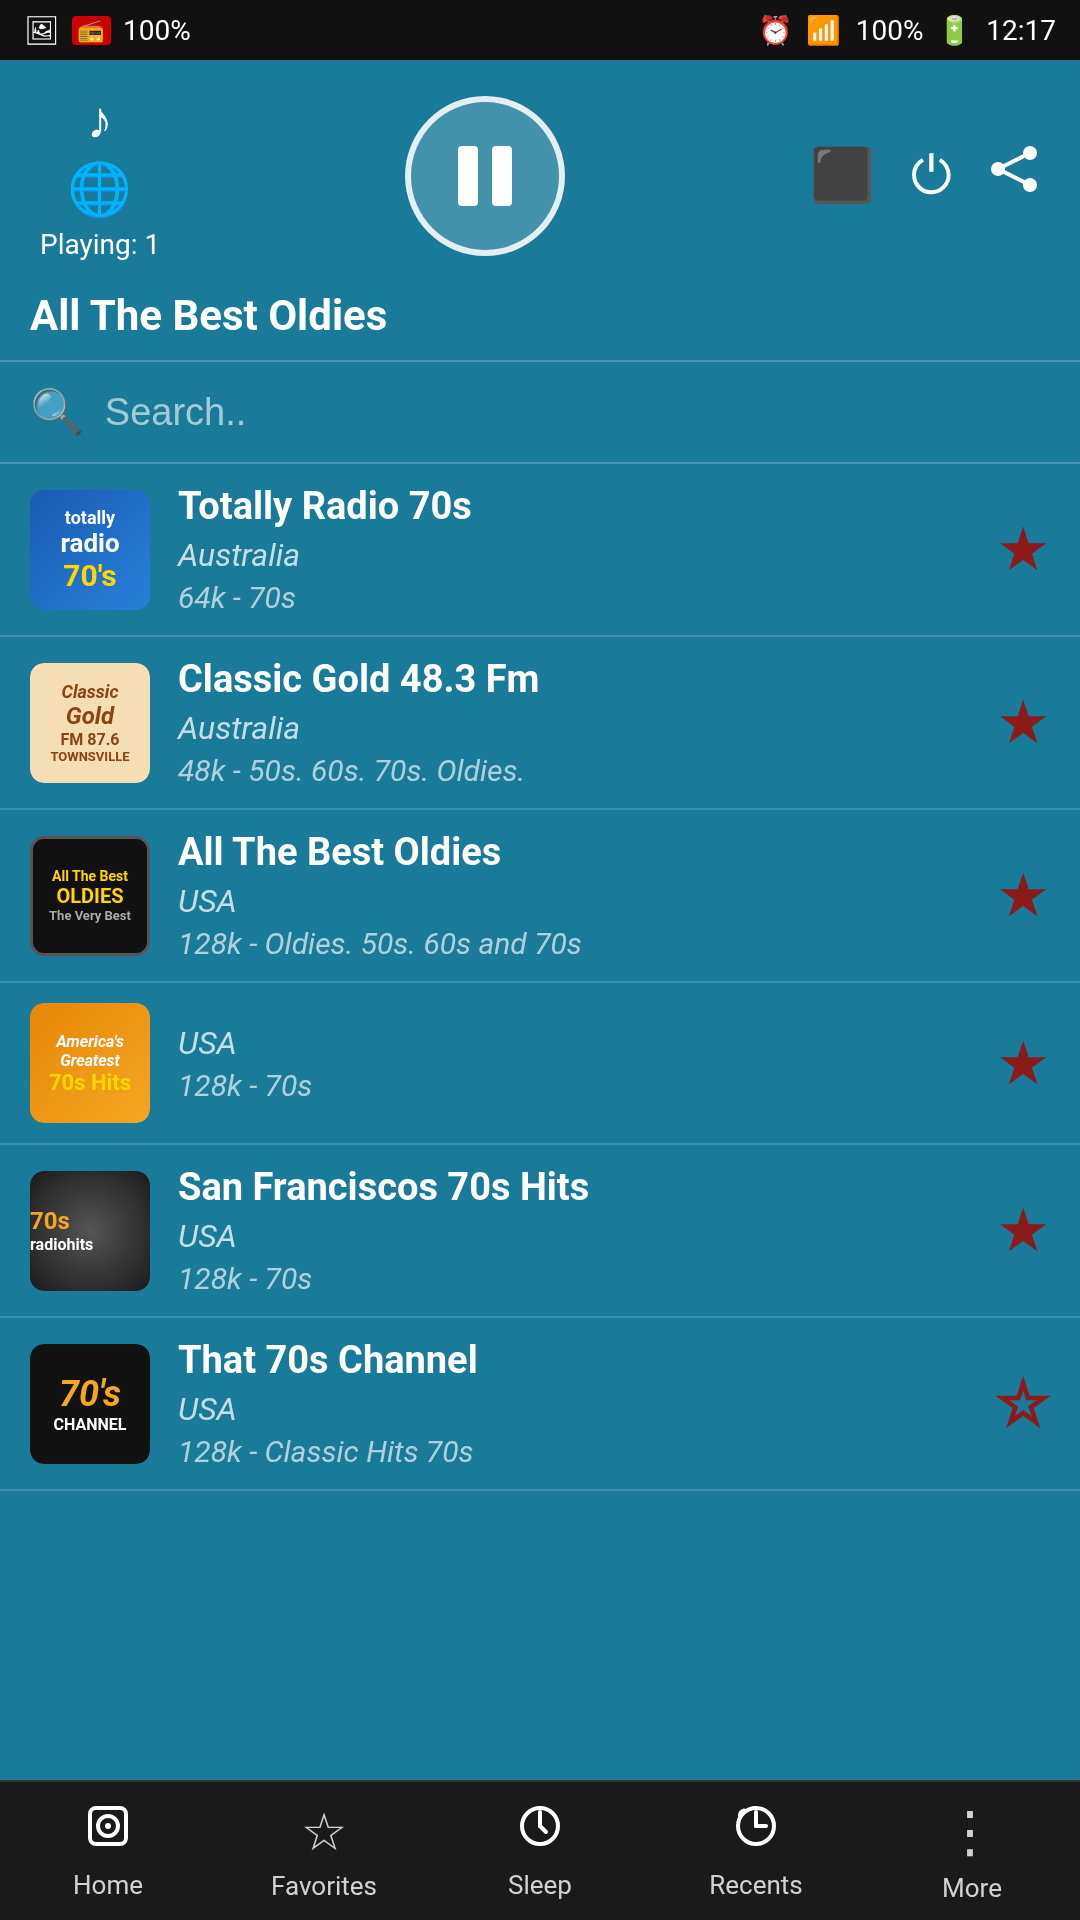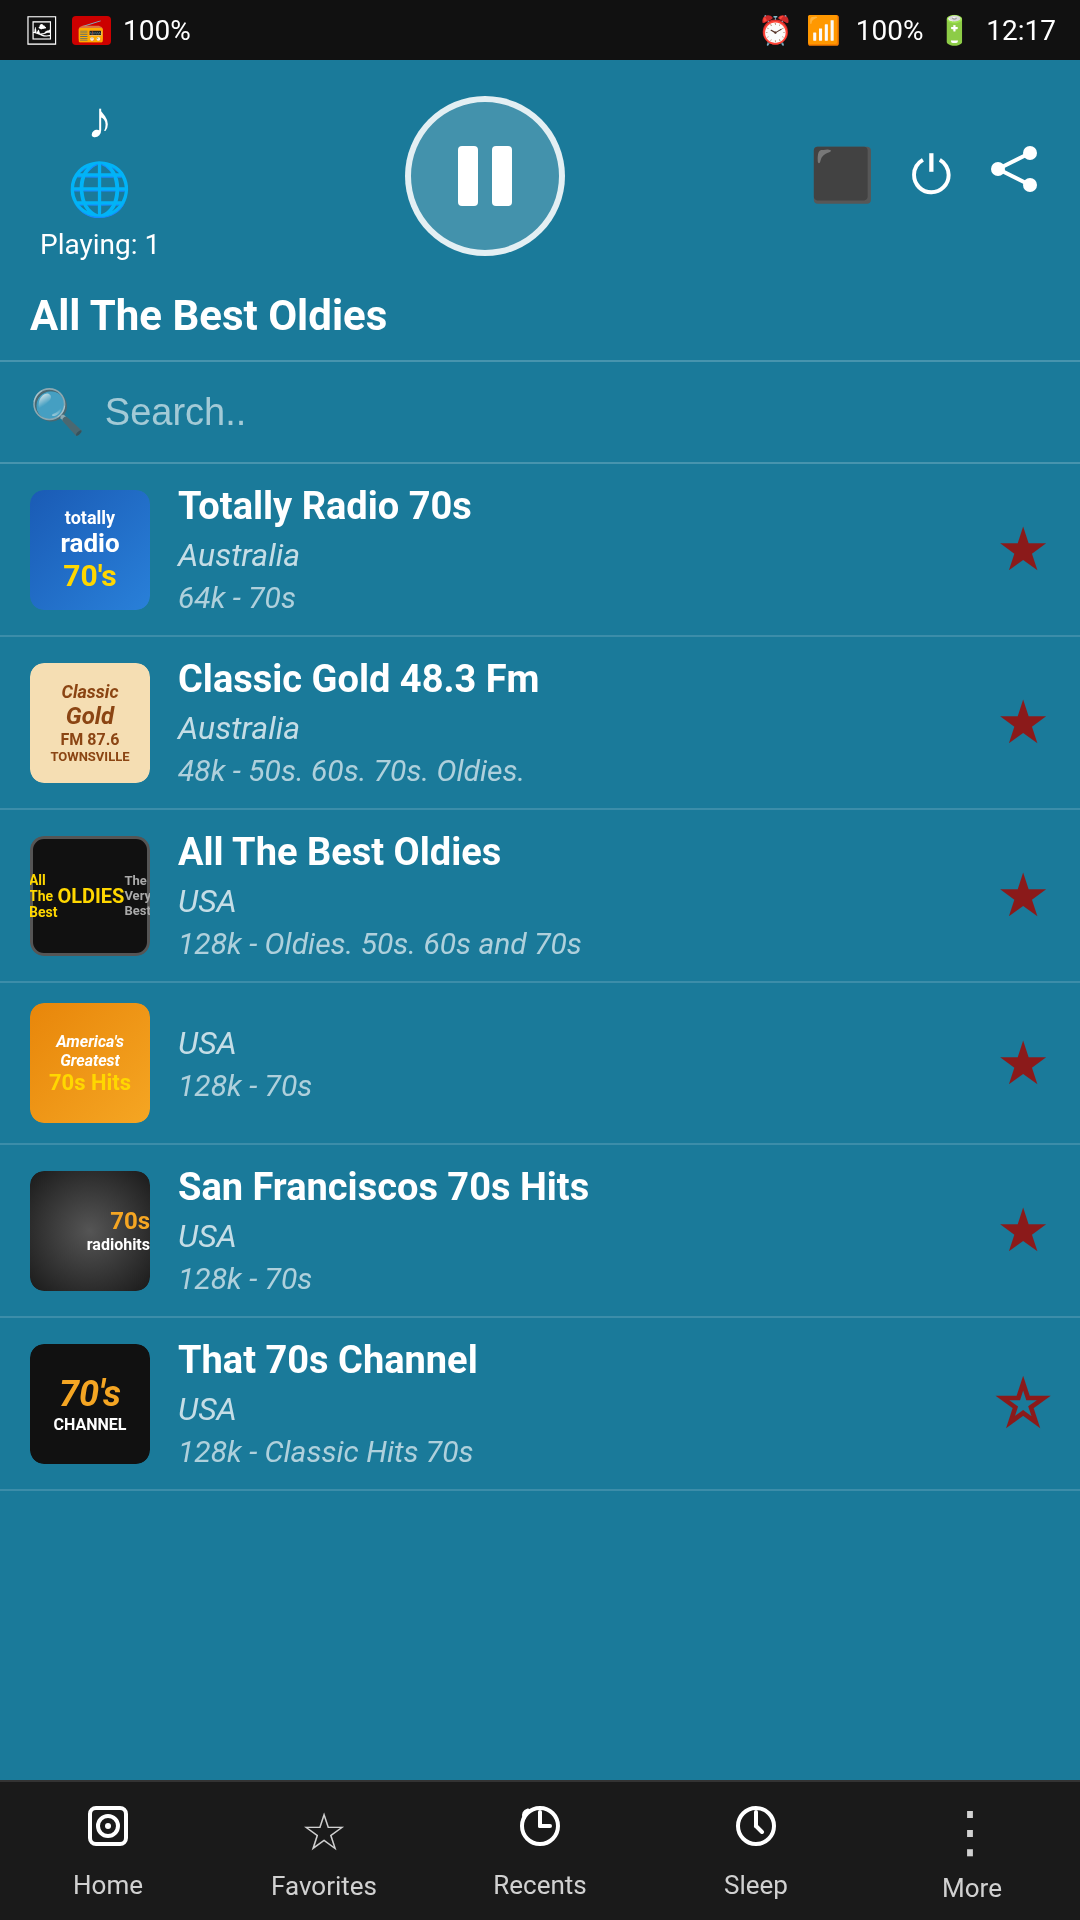--- a/index.html
+++ b/index.html
@@ -254,21 +254,21 @@
     }
     .logo-classicgold-inner .cg1 { font-size: 18px; color: #8b4513; font-weight: bold; font-style: italic; }
     .logo-classicgold-inner .cg2 { font-size: 24px; color: #8b4513; font-weight: bold; font-style: italic; }
     .logo-classicgold-inner .cg3 { font-size: 16px; color: #8b4513; }
 
     .logo-allbest-inner {
       background: #111;
       width: 100%;
       height: 100%;
       display: flex;
-      flex-direction: row;
+      flex-direction: column;
       align-items: center;
       justify-content: center;
       border-radius: 14px;
       border: 3px solid #555;
     }
     .logo-allbest-inner .ab1 { font-size: 14px; color: #ffd700; }
     .logo-allbest-inner .ab2 { font-size: 20px; color: #ffd700; font-weight: bold; }
     .logo-allbest-inner .ab3 { font-size: 28px; color: #ffd700; font-weight: bold; }
 
     .logo-americas-inner {
@@ -283,21 +283,21 @@
     }
     .logo-americas-inner .am1 { font-size: 16px; color: white; font-weight: bold; font-style: italic; text-align: center; }
     .logo-americas-inner .am2 { font-size: 22px; color: #ffd700; font-weight: bold; }
 
     .logo-sf70s-inner {
       background: radial-gradient(circle, #555, #1a1a1a);
       width: 100%;
       height: 100%;
       display: flex;
       flex-direction: column;
-      align-items: flex-end;
+      align-items: flex-start;
       justify-content: center;
       border-radius: 14px;
     }
     .logo-sf70s-inner .sf1 { font-size: 24px; color: #f5a623; font-weight: bold; }
     .logo-sf70s-inner .sf2 { font-size: 16px; color: white; }
 
     .logo-that70s-inner {
       background: #111;
       width: 100%;
       height: 100%;
@@ -483,33 +483,33 @@
   </div>
   <div class="nav-item">
     <span class="nav-icon" style="font-size:52px;color:rgba(255,255,255,0.8);">☆</span>
     <span class="nav-label">Favorites</span>
   </div>
   <div class="nav-item">
     <span class="nav-icon">
       <svg width="48" height="48" viewBox="0 0 48 48" fill="none">
         <circle cx="24" cy="24" r="18" stroke="white" stroke-width="4" fill="none"></circle>
         <line x1="24" y1="10" x2="24" y2="24" stroke="white" stroke-width="4" stroke-linecap="round"></line>
+        <line x1="24" y1="24" x2="30" y2="30" stroke="white" stroke-width="4" stroke-linecap="round"></line>
+      </svg>
+    </span>
+    <span class="nav-label">Sleep</span>
+  </div>
+  <div class="nav-item">
+    <span class="nav-icon">
+      <svg width="48" height="48" viewBox="0 0 48 48" fill="none">
+        <circle cx="24" cy="24" r="18" stroke="white" stroke-width="4" fill="none"></circle>
+        <line x1="24" y1="10" x2="24" y2="24" stroke="white" stroke-width="4" stroke-linecap="round"></line>
         <line x1="24" y1="24" x2="34" y2="24" stroke="white" stroke-width="4" stroke-linecap="round"></line>
         <path d="M8 16 Q6 10 12 8" stroke="white" stroke-width="3" fill="none" stroke-linecap="round"></path>
       </svg>
     </span>
     <span class="nav-label">Recents</span>
   </div>
   <div class="nav-item">
-    <span class="nav-icon">
-      <svg width="48" height="48" viewBox="0 0 48 48" fill="none">
-        <circle cx="24" cy="24" r="18" stroke="white" stroke-width="4" fill="none"></circle>
-        <line x1="24" y1="10" x2="24" y2="24" stroke="white" stroke-width="4" stroke-linecap="round"></line>
-        <line x1="24" y1="24" x2="30" y2="30" stroke="white" stroke-width="4" stroke-linecap="round"></line>
-      </svg>
-    </span>
-    <span class="nav-label">Sleep</span>
-  </div>
-  <div class="nav-item">
     <span class="nav-icon" style="font-size:56px;letter-spacing:4px;color:rgba(255,255,255,0.8);">⋮</span>
     <span class="nav-label">More</span>
   </div>
 </div>
 
 </body></html>

